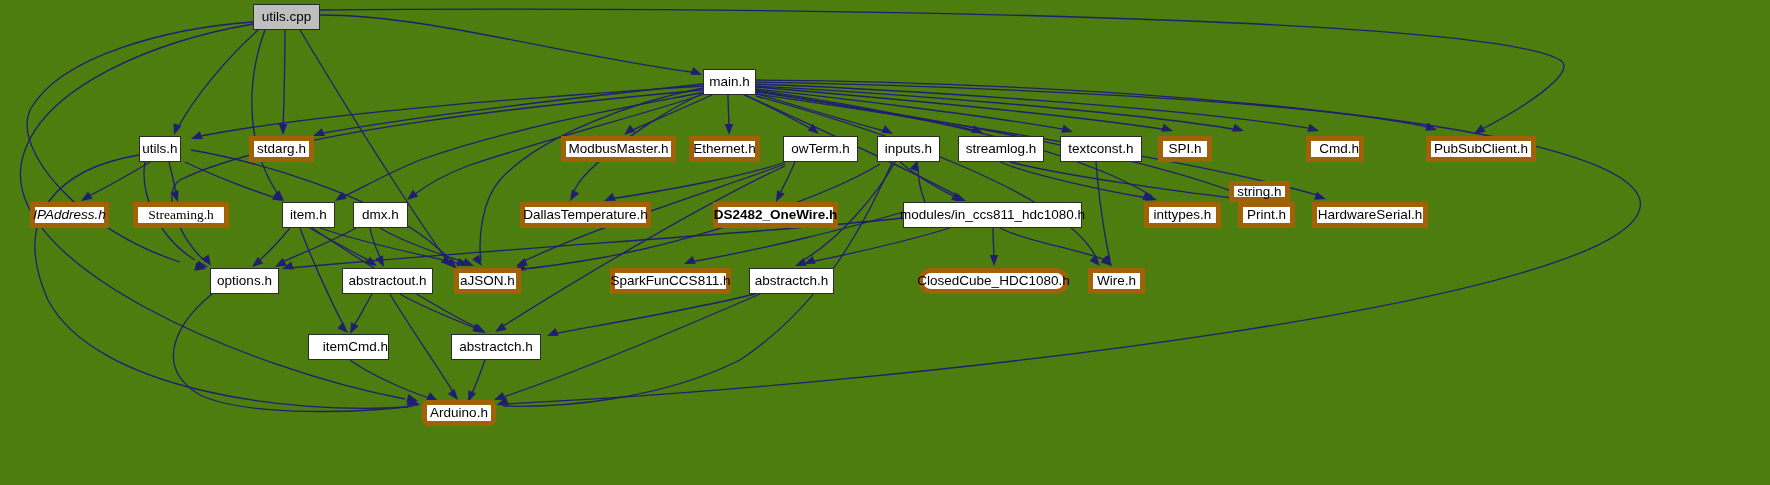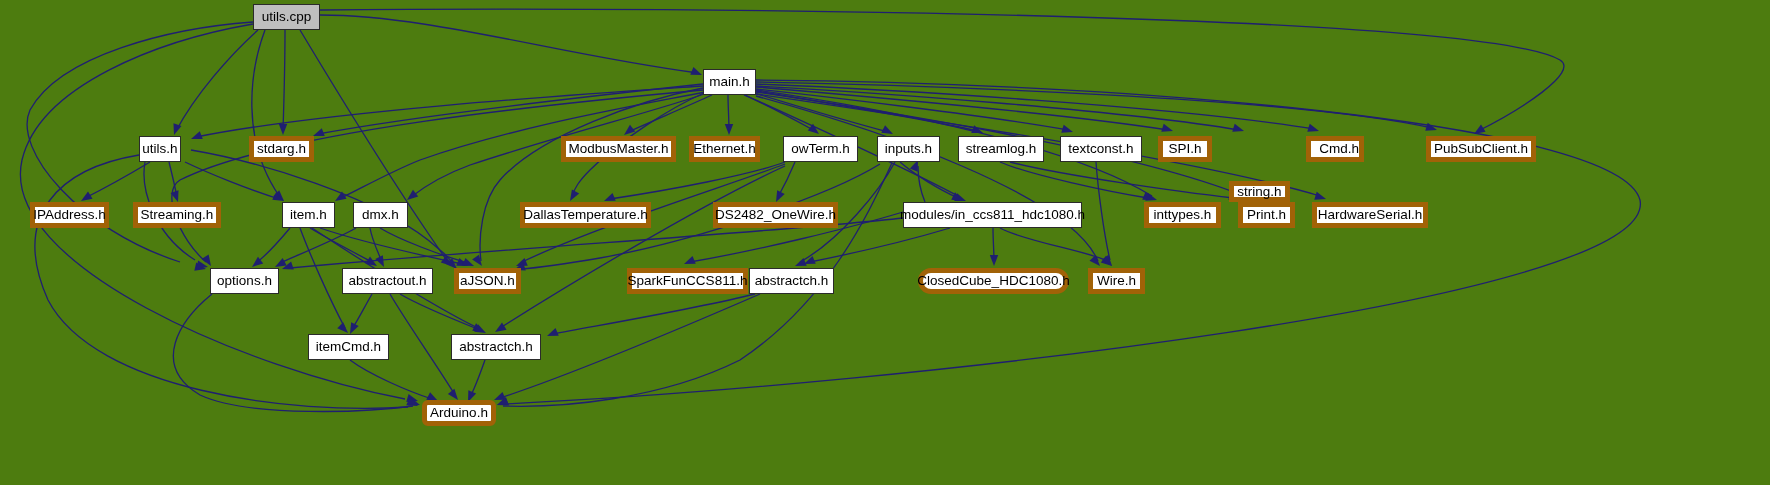--- a/index.html
+++ b/index.html
@@ -217,36 +217,36 @@
       </div>
       <div class="node weak" style="left: 1229px; top: 136px; width: 61px; height: 21px; margin-top: 45px;">
         <span class="node-label">string.h</span>
       </div>
       <div class="node weak" style="left: 1306px; top: 136px; width: 58px; height: 26px; justify-content: flex-end;">
         <span class="node-label">Cmd.h</span>
       </div>
       <div class="node weak" style="left: 1426px; top: 136px; width: 110px; height: 26px;">
         <span class="node-label">PubSubClient.h</span>
       </div>
-      <div class="node weak" style="left: 30px; top: 202px; width: 79px; height: 26px;">
+      <div class="node weak" style="left: 30px; top: 202px; width: 79px; height: 26px; font-style: italic;">
         <span class="node-label">IPAddress.h</span>
       </div>
-      <div class="node weak" style="left: 133px; top: 202px; width: 88px; height: 26px;">
+      <div class="node weak" style="left: 133px; top: 202px; width: 96px; height: 26px; font-family: Liberation Serif, serif;">
         <span class="node-label">Streaming.h</span>
       </div>
       <div class="node strong" style="left: 282px; top: 202px; width: 53px; height: 26px;">
         <span class="node-label">item.h</span>
       </div>
       <div class="node strong" style="left: 353px; top: 202px; width: 55px; height: 26px;">
         <span class="node-label">dmx.h</span>
       </div>
       <div class="node weak" style="left: 520px; top: 202px; width: 131px; height: 26px;">
         <span class="node-label">DallasTemperature.h</span>
       </div>
-      <div class="node weak" style="left: 713px; top: 202px; width: 125px; height: 26px;">
+      <div class="node weak" style="left: 713px; top: 202px; width: 125px; height: 26px; font-weight: bold;">
         <span class="node-label">DS2482_OneWire.h</span>
       </div>
       <div class="node strong" style="left: 903px; top: 202px; width: 179px; height: 26px;">
         <span class="node-label">modules/in_ccs811_hdc1080.h</span>
       </div>
       <div class="node weak" style="left: 1144px; top: 202px; width: 77px; height: 26px;">
         <span class="node-label">inttypes.h</span>
       </div>
       <div class="node weak" style="left: 1238px; top: 202px; width: 57px; height: 26px;">
         <span class="node-label">Print.h</span>
@@ -256,33 +256,33 @@
       </div>
       <div class="node strong" style="left: 210px; top: 268px; width: 69px; height: 26px;">
         <span class="node-label">options.h</span>
       </div>
       <div class="node strong" style="left: 342px; top: 268px; width: 91px; height: 26px;">
         <span class="node-label">abstractout.h</span>
       </div>
       <div class="node weak" style="left: 454px; top: 268px; width: 67px; height: 26px;">
         <span class="node-label">aJSON.h</span>
       </div>
-      <div class="node weak" style="left: 610px; top: 268px; width: 121px; height: 26px; margin-left: 17px;">
+      <div class="node weak" style="left: 610px; top: 268px; width: 121px; height: 26px;">
         <span class="node-label">SparkFunCCS811.h</span>
       </div>
       <div class="node strong" style="left: 749px; top: 268px; width: 85px; height: 26px;">
         <span class="node-label">abstractch.h</span>
       </div>
       <div class="node weak" style="left: 918px; top: 268px; width: 151px; height: 26px; border-radius: 13px;">
         <span class="node-label">ClosedCube_HDC1080.h</span>
       </div>
       <div class="node weak" style="left: 1088px; top: 268px; width: 57px; height: 26px;">
         <span class="node-label">Wire.h</span>
       </div>
-      <div class="node strong" style="left: 308px; top: 334px; width: 81px; height: 26px;">
+      <div class="node strong" style="left: 308px; top: 334px; width: 81px; height: 26px; justify-content: flex-end;">
         <span class="node-label">itemCmd.h</span>
       </div>
       <div class="node strong" style="left: 451px; top: 334px; width: 90px; height: 26px;">
         <span class="node-label">abstractch.h</span>
       </div>
       <div class="node weak" style="left: 422px; top: 400px; width: 74px; height: 26px; border-radius: 6px;">
         <span class="node-label">Arduino.h</span>
       </div>
     </div>
 </div>

